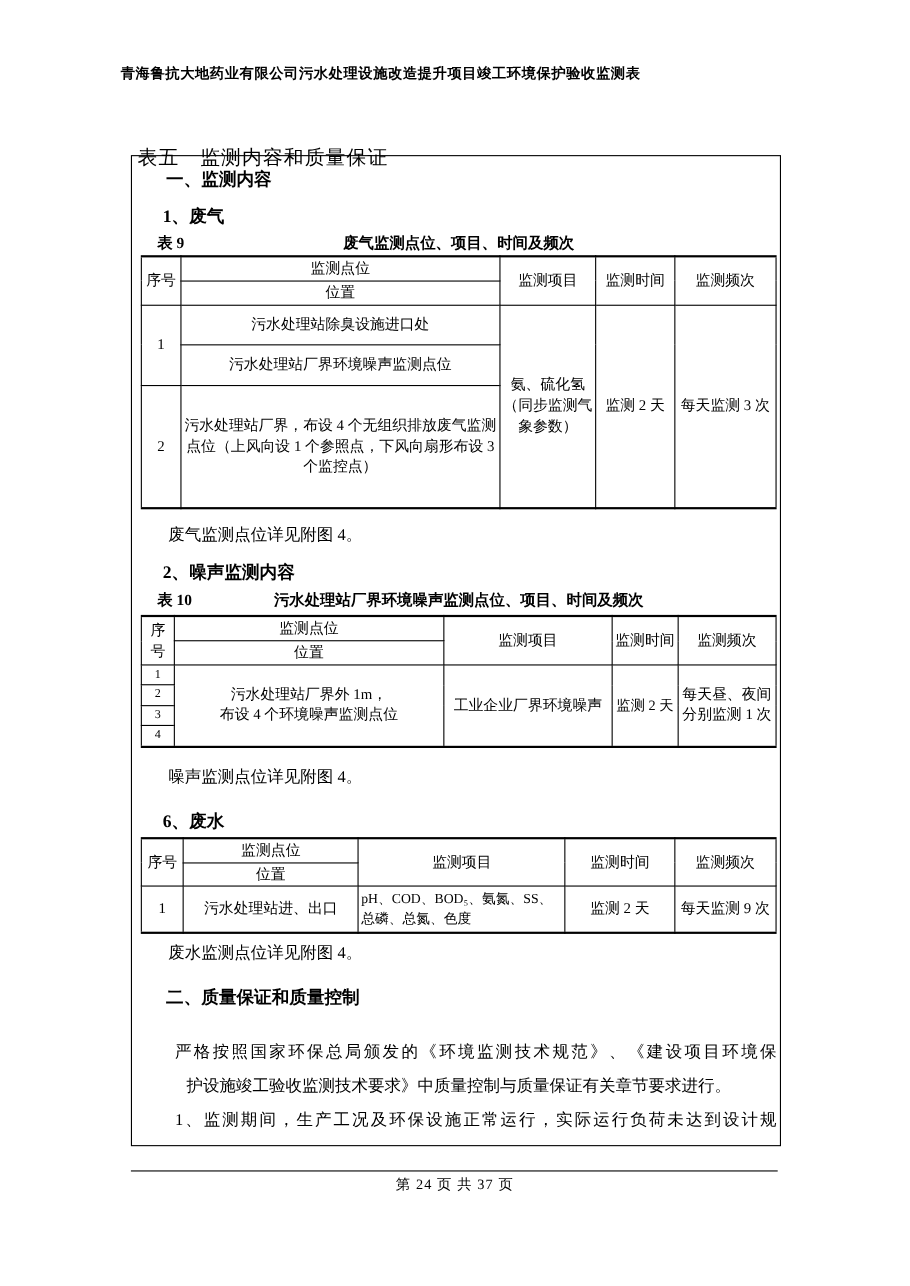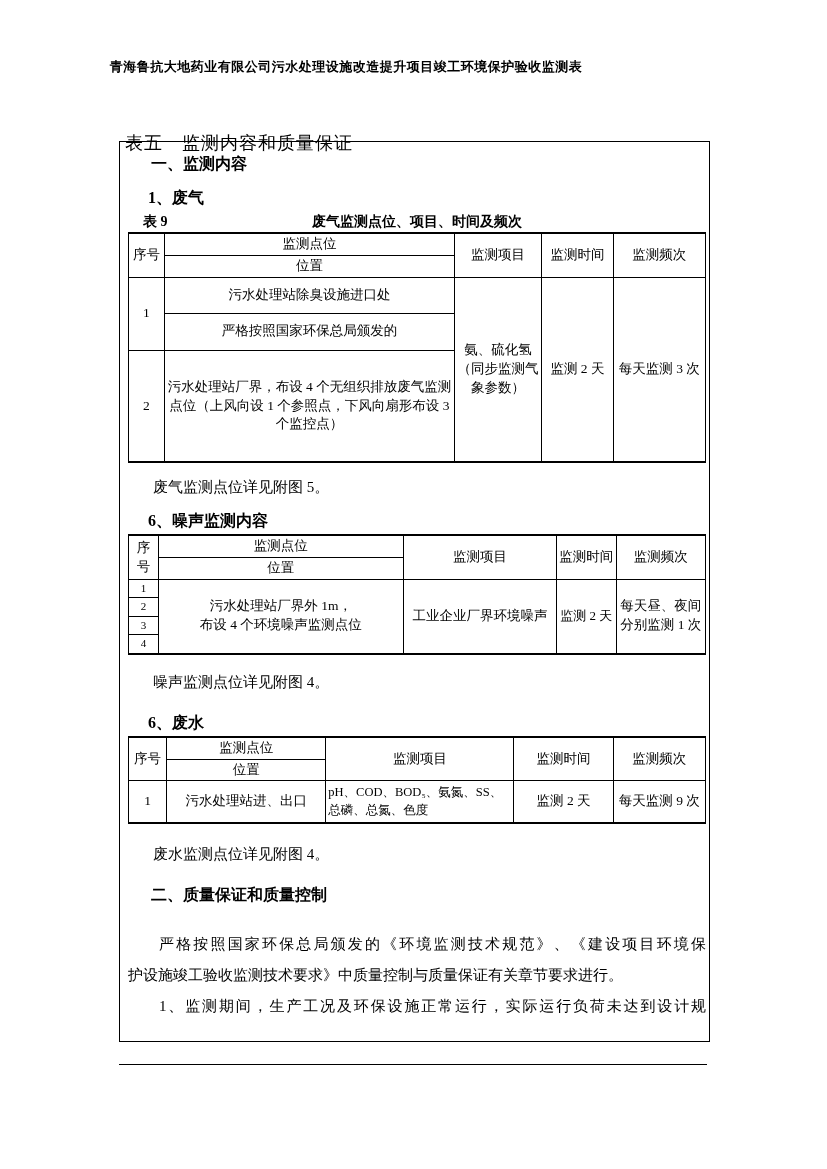--- a/index.html
+++ b/index.html
@@ -32,21 +32,21 @@
   .h3 { font-size: 16px; font-weight: bold; line-height: 21px; margin-left: 20px; }
   .mt11 { margin-top: 11px; }
   .mt13 { margin-top: 13px; }
   .mt5  { margin-top: 5px; }
   .mt1  { margin-top: 1px; }
   .mt14 { margin-top: 14px; }
   .mt7  { margin-top: 7px; }
   .mt3  { margin-top: 3px; }
   .mt17 { margin-top: 17px; }
   .mt20 { margin-top: 20px; }
-  .mt8  { margin-top: 20px; }
+  .mt8  { margin-top: 8px; }
   .mt10 { margin-top: 24px; }
   .tbl-cap {
     position: relative; text-align: center;
     font-size: 14px; font-weight: bold; line-height: 18px;
   }
   .tbl-label { position: absolute; left: 15px; top: 0; }
   table.doc-table {
     width: 100%; border-collapse: collapse; table-layout: fixed;
     font-size: 13.5px; text-align: center;
     border-top: 2.5px solid #000; border-bottom: 2.5px solid #000;
@@ -60,21 +60,21 @@
     line-height: 1.4;
   }
   tr.h19 { height: 19px; } tr.h20 { height: 20px; }
   tr.h36 { height: 36px; } tr.h37 { height: 37px; }
   tr.h112 { height: 112px; } tr.h17 { height: 17px; }
   tr.h42 { height: 42px; }
   td.items-cell { text-align: left; font-size: 12.5px; line-height: 1.55; padding-left: 3px; }
   td.tight { white-space: nowrap; font-size: 13px; padding: 0; }
   td.small-num { font-size: 11px; line-height: 1; }
   .note { font-size: 15px; line-height: 20px; margin-left: 25px; }
-  .para-line { font-size: 15px; line-height: 31px; }
+  .para-line { font-size: 15px; line-height: 31px; text-align: center; }
   .indent { text-indent: 31px; }
   .fill { text-align: justify; text-align-last: justify; }
   .footer-line {
     position: absolute; left: 119px; top: 1064px; width: 588px;
     border-top: 1.5px solid #000;
   }
   .doc-footer {
     position: absolute; top: 1068px; left: 0; width: 827px;
     text-align: center; font-size: 13px; letter-spacing: 1px;
   }
@@ -119,33 +119,37 @@
           <th>位置</th>
         </tr>
         <tr class="h36">
           <td rowspan="2">1</td>
           <td>污水处理站除臭设施进口处</td>
           <td rowspan="3">氨、硫化氢（同步监测气象参数）</td>
           <td rowspan="3">监测 2 天</td>
           <td rowspan="3">每天监测 3 次</td>
         </tr>
         <tr class="h37">
-          <td>严格按照国家环保总局颁发的</td>
+          <td>污水处理站厂界环境噪声监测点位</td>
         </tr>
         <tr class="h112">
           <td>2</td>
           <td>污水处理站厂界，布设 4 个无组织排放废气监测点位（上风向设 1 个参照点，下风向扇形布设 3 个监控点）</td>
         </tr>
       </tbody>
     </table>
 
-    <div class="note mt14">废气监测点位详见附图 5。</div>
-
-    <div class="h3 mt13">6、噪声监测内容</div>
-
+    <div class="note mt14">废气监测点位详见附图 4。</div>
+
+    <div class="h3 mt13">2、噪声监测内容</div>
+
+    <div class="tbl-cap mt7">
+      <span class="tbl-label">表 10</span>
+      <span>污水处理站厂界环境噪声监测点位、项目、时间及频次</span>
+    </div>
 
     <table class="doc-table mt3">
       <colgroup>
         <col style="width:5.2%">
           <col style="width:42.4%">
           <col style="width:26.6%">
           <col style="width:10.3%">
           <col style="width:15.5%">
       </colgroup>
       <tbody>
@@ -219,14 +223,15 @@
 
     <div class="h2 mt20">二、质量保证和质量控制</div>
 
     <div class="para-line indent fill mt10">严格按照国家环保总局颁发的《环境监测技术规范》、《建设项目环境保</div>
     <div class="para-line">护设施竣工验收监测技术要求》中质量控制与质量保证有关章节要求进行。</div>
     <div class="para-line indent fill">1、监测期间，生产工况及环保设施正常运行，实际运行负荷未达到设计规</div>
 
   </div>
 
   <div class="footer-line"></div>
+  <div class="doc-footer">第 24 页 共 37 页</div>
 
 </div>
 
 </body></html>

